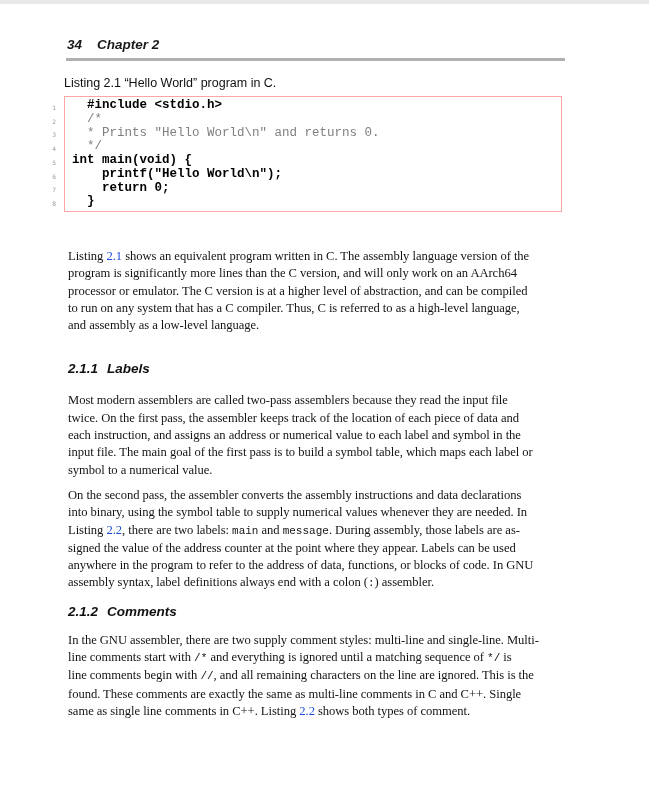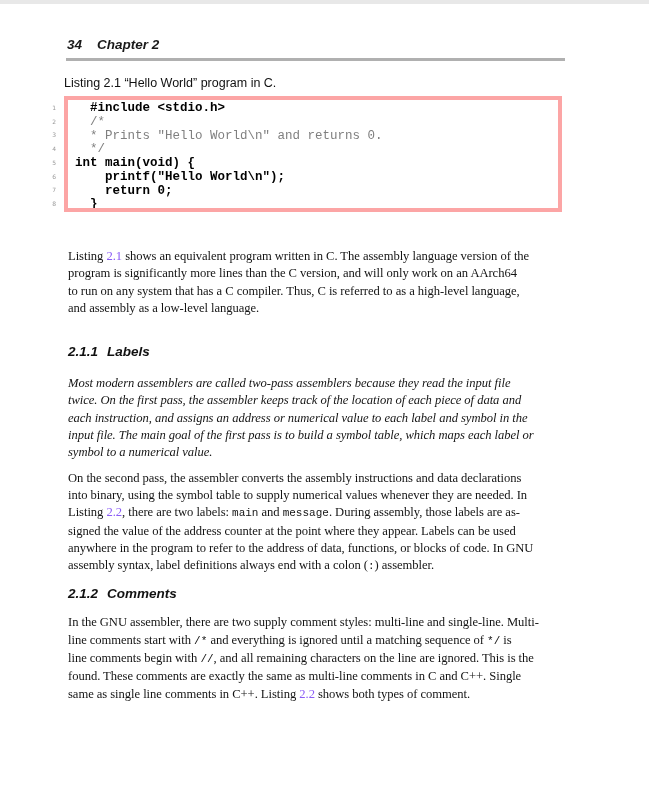--- a/index.html
+++ b/index.html
@@ -19,21 +19,21 @@
     background:#b0b0b0;
   }
   
   .listing-caption {
     position:absolute; top:72px; left:64px; width:498px; text-align:left;
     font:400 12.5px "Liberation Sans", sans-serif; color:#111;
   }
   
   .code-box {
     position:absolute; top:92px; left:64px; width:498px; height:116px;
-    border:4px solid #fca5a5; box-sizing:border-box; background:#fff; overflow:hidden;
+    border:1px solid #fca5a5; box-sizing:border-box; background:#fff; overflow:hidden;
   }
   .code-lines { padding:2px 0 0 7px; }
   .code-line {
     font-family:"Liberation Mono", monospace; font-size:12.5px; font-weight:700;
     line-height:13.75px; white-space:pre; color:#000;
   }
   .code-line.comment { font-weight:400; color:#7f7f7f; }
   .gutter {
     position:absolute; top:95px; left:42px; width:14px; text-align:right;
   }
@@ -48,25 +48,25 @@
     font-size:12.6px; letter-spacing:-0.05px;
   }
   .para { margin:0; }
   .pline { display:block; white-space:nowrap; line-height:17.3px; }
   .heading {
     margin:0; font:italic 700 13.5px "Liberation Sans", sans-serif;
     color:#111; line-height:17px; letter-spacing:0;
   }
   .heading .h-num { margin-right:9px; }
   .body-blocks > :nth-child(2) { margin-top:26px; }
-  .body-blocks > :nth-child(3) { margin-top:15px;font-style:italic; }
+  .body-blocks > :nth-child(3) { margin-top:15px; }
   .body-blocks > :nth-child(4) { margin-top:8px; }
   .body-blocks > :nth-child(5) { margin-top:10px; }
   .body-blocks > :nth-child(6) { margin-top:12px; }
-  .seg-link { color:#8b5cf6; cursor:pointer; }
+  .seg-link { color:#1d4ed8; cursor:pointer; }
   .seg-mono { font-family:"Liberation Mono", monospace; font-size:11px; letter-spacing:0; }
   .seg-em { }
 </style>
 </head>
 <body>
 
 <div class="page">
 
   <div class="running-header">
     <span class="pgnum">34</span><span>Chapter 2</span>
@@ -97,20 +97,21 @@
         <div class="code-line">    printf("Hello World\n");</div>
         <div class="code-line">    return 0;</div>
         <div class="code-line">  }</div>
       </div>
   </div>
 
   <main class="body-blocks" id="body-blocks">
       <p class="para">
         <span class="pline"><span>Listing </span><span class="seg-link">2.1</span><span> shows an equivalent program written in C. The assembly language version of the</span></span>
         <span class="pline"><span>program is significantly more lines than the C version, and will only work on an AArch64</span></span>
+        <span class="pline"><span>processor or emulator. The C version is at a higher level of abstraction, and can be compiled</span></span>
         <span class="pline"><span>to run on any system that has a C compiler. Thus, C is referred to as a high-level language,</span></span>
         <span class="pline"><span>and assembly as a low-level language.</span></span>
       </p>
       <h2 class="heading"><span class="h-num">2.1.1</span><span class="h-title">Labels</span></h2>
       <p class="para">
         <span class="pline"><span>Most modern assemblers are called two-pass assemblers because they read the input file</span></span>
         <span class="pline"><span>twice. On the first pass, the assembler keeps track of the location of each piece of data and</span></span>
         <span class="pline"><span>each instruction, and assigns an address or numerical value to each label and symbol in the</span></span>
         <span class="pline"><span>input file. The main goal of the first pass is to build a symbol table, which maps each label or</span></span>
         <span class="pline"><span>symbol to a numerical value.</span></span>

